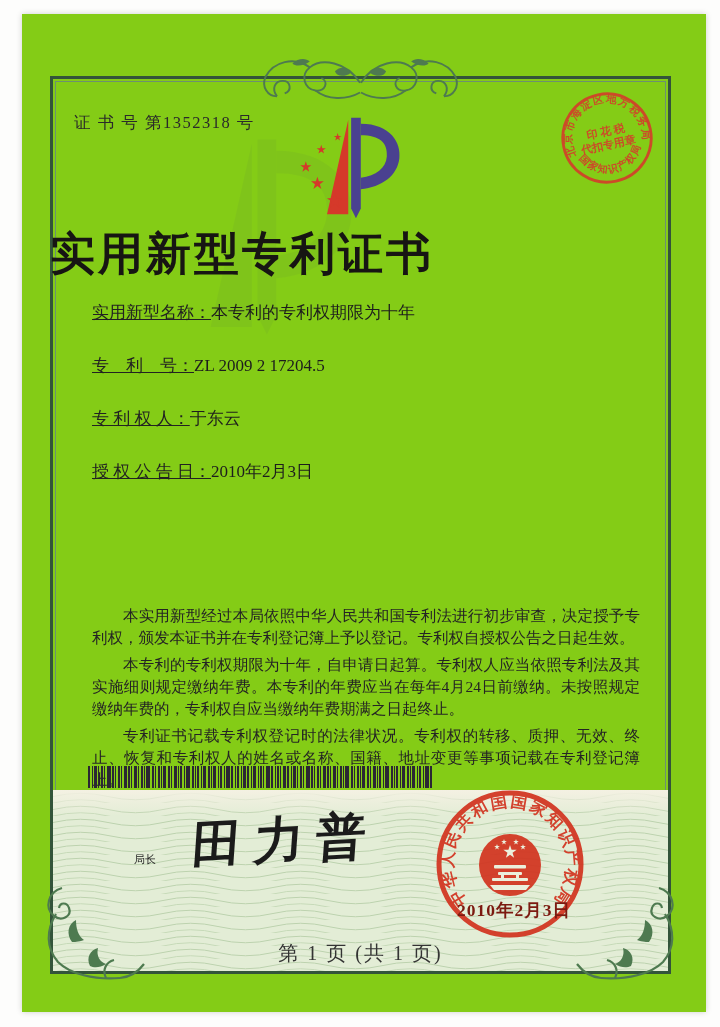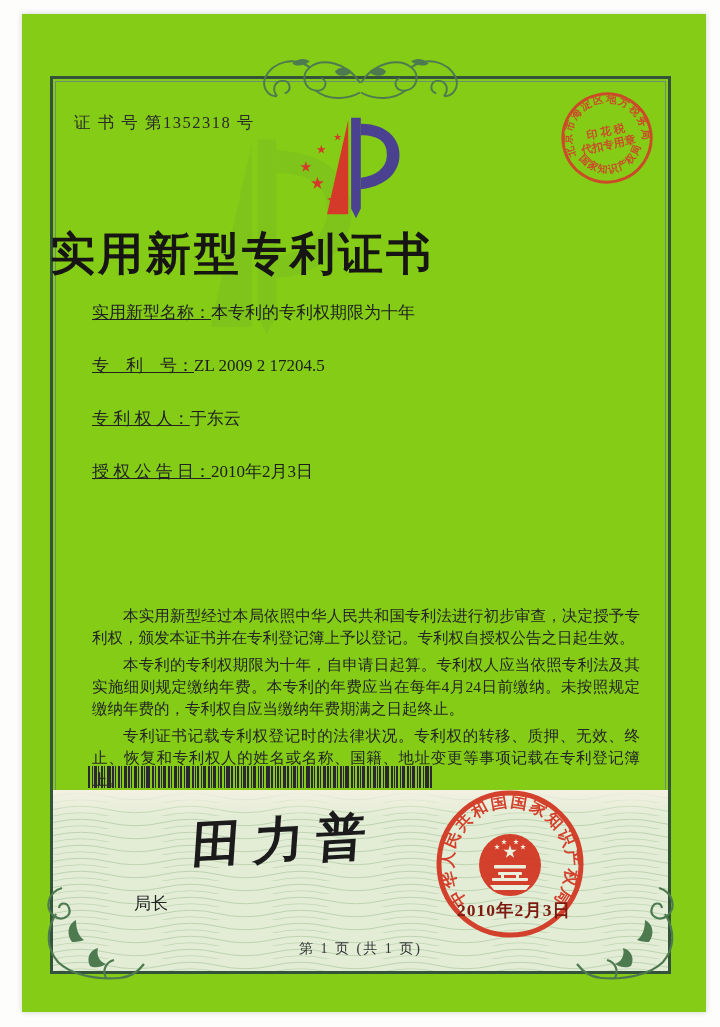--- a/index.html
+++ b/index.html
@@ -43,32 +43,32 @@
     font-size:15.5px; line-height:22px; color:#242424; text-align:justify;margin-top:7px; }
   .paragraphs p { text-indent:2em; margin-bottom:5px; }
 
   .barcode { position:absolute; left:66px; top:752px; width:346px; height:22px; }
 
   .green-section { position:absolute; left:31px; top:776px; width:615px; height:181px; }
   .green-section svg { position:absolute; inset:0; }
   .green-fade { position:absolute; left:0; top:0; width:100%; height:26px;
     background:linear-gradient(#f4f1e3, rgba(244,241,227,0)); }
 
-  .sig-label { position:absolute; left:112px; top:838px; font-size:17px; color:#222;margin-top:40px; }
+  .sig-label { position:absolute; left:112px; top:838px; font-size:11px; color:#222; }
   .sig-name { position:absolute; left:170px; top:798px; font-size:50px; font-weight:700;
     color:#1b1b1b; letter-spacing:12px; transform:rotate(-3deg) skewX(-7deg);
     transform-origin:left center; }
 
   .office-seal { position:absolute; left:413px; top:775px; width:150px; height:150px;
     opacity:.93; }
   .seal-date { position:absolute; left:418px; top:884px; width:148px; text-align:center;
     font-size:17.5px; font-weight:700; color:#7c1a10; letter-spacing:1px; }
 
   .footer { position:absolute; left:28px; top:926px; width:621px; text-align:center;
-    font-size:14px; color:#333; letter-spacing:2px; }
+    font-size:20px; color:#333; letter-spacing:2px; }
 
   .svgtext { font-family:"Liberation Serif","DejaVu Serif",serif; }
 </style>
 </head>
 <body>
 
 <svg width="0" height="0" style="position:absolute" aria-hidden="true">
   <defs>
     <path id="star" d="M0,-1 L0.2245,-0.309 L0.951,-0.309 L0.363,0.118 L0.5878,0.809 L0,0.382 L-0.5878,0.809 L-0.363,0.118 L-0.951,-0.309 L-0.2245,-0.309 Z"></path>
   </defs>

